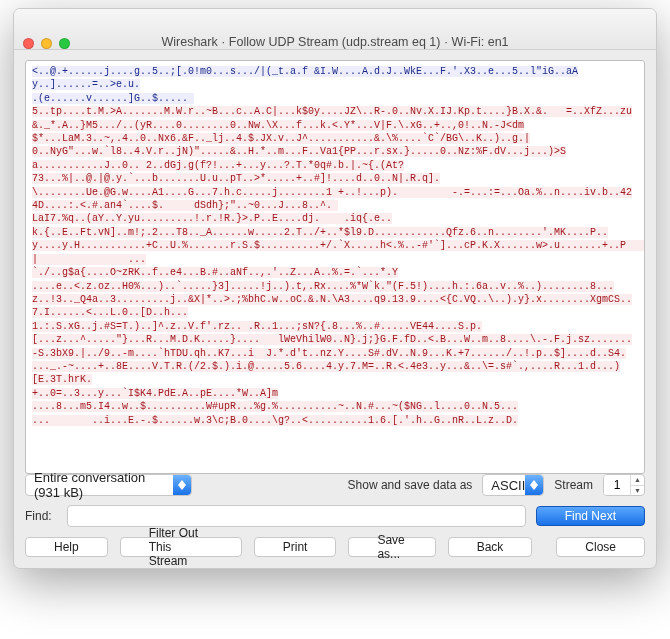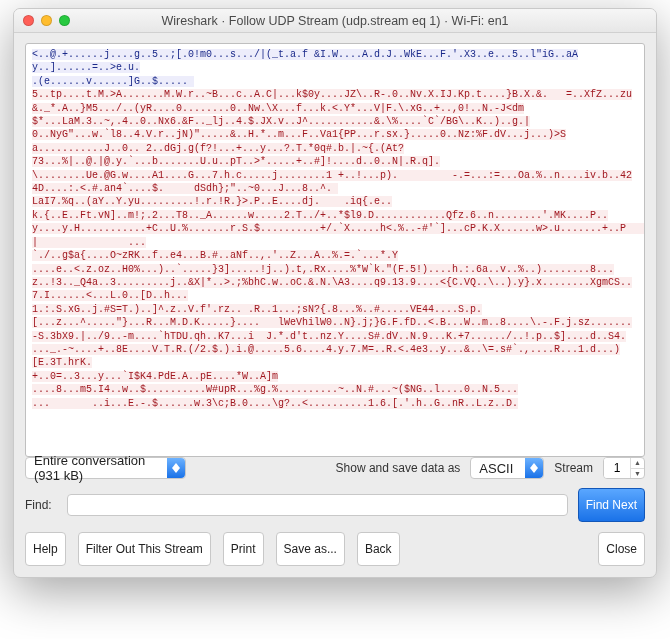--- a/index.html
+++ b/index.html
@@ -15,25 +15,25 @@
     filter: drop-shadow(0 14px 24px rgba(0,0,0,0.35));
   }
   .window {
     width: 644px;
     background: #ececec;
     border-radius: 7px;
     overflow: hidden;
     border: 1px solid #c9c9c9;
   }
   .titlebar {
-    height: 24px;
+    height: 41px;
     background: linear-gradient(#f6f6f6, #e7e7e7);
     border-bottom: 1px solid #d0d0d0;
     display: flex;
-    align-items: center;
+    align-items: flex-end;
     position: relative;
   }
   .traffic {
     display: flex;
     gap: 7px;
     padding-left: 9px;
   }
   .dot {
     width: 11px; height: 11px; border-radius: 50%;
     border: 0.5px solid rgba(0,0,0,0.15);
@@ -90,21 +90,21 @@
     border-radius: 4px;
     height: 22px;
     display: flex;
     align-items: center;
     font-size: 13px;
     color: #222;
     position: relative;
     padding: 0 22px 0 8px;
   }
   .aqua-select { flex: 1; max-width: 246px; }
-  .aqua-mini-select { width: 74px; align-items: center; }
+  .aqua-mini-select { width: 62px; align-items: center; }
   .sel-caret {
     position: absolute;
     right: 0; top: 0; bottom: 0;
     width: 18px;
     background: linear-gradient(#6cb2ff, #1a72e8);
     border-top-right-radius: 4px;
     border-bottom-right-radius: 4px;
     display: flex; flex-direction: column;
     align-items: center; justify-content: center;
     gap: 0;
@@ -142,22 +142,22 @@
     flex: 1;
     height: 22px;
     background: #fff;
     border: 1px solid #c8c8c8;
     border-radius: 4px;
     padding: 0 6px;
     font-size: 12px;
     outline: none;
   }
   .btn {
-    height: 34px;
-    padding: 0 7px;
+    height: 20px;
+    padding: 0 28px;
     background: #fff;
     border: 1px solid #c8c8c8;
     border-radius: 4px;
     font-size: 12px;
     color: #222;
     display: inline-flex;
     align-items: center;
     cursor: default;
   }
   .btn.primary {

